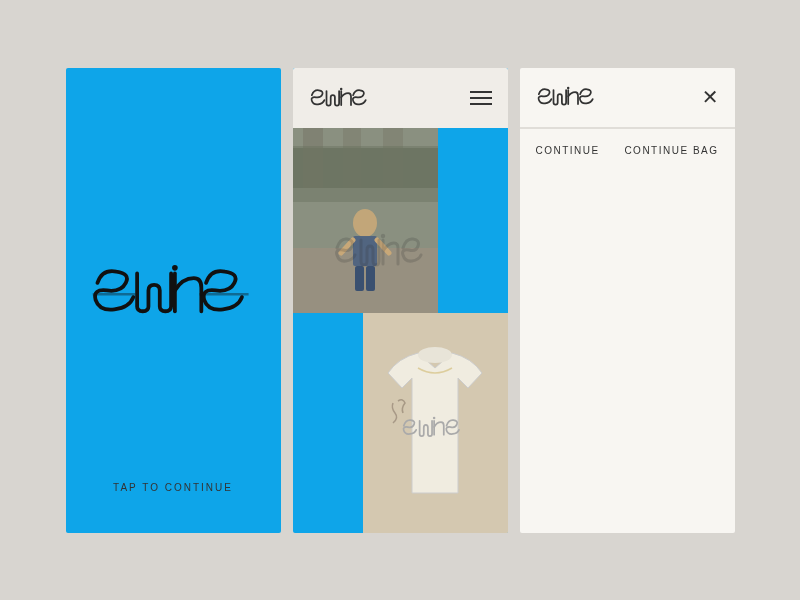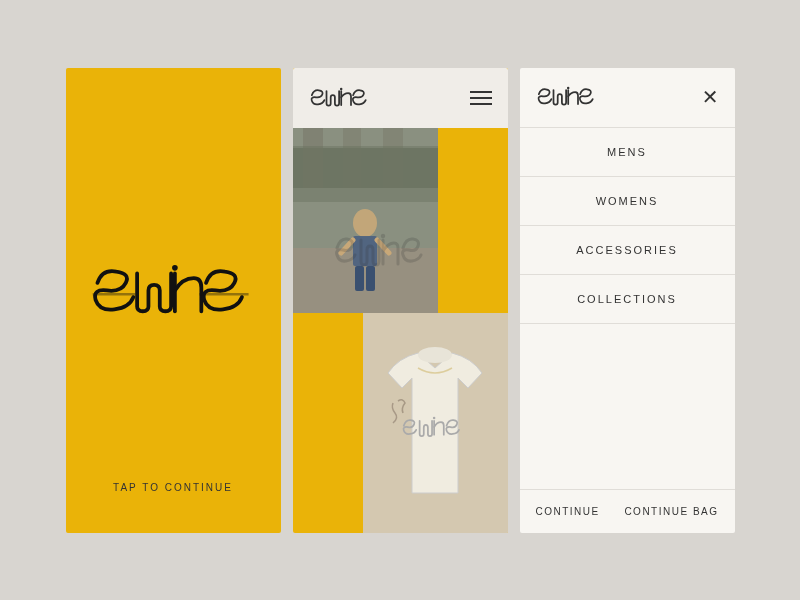--- a/index.html
+++ b/index.html
@@ -18,21 +18,21 @@
 
     .screens-container {
       display: flex;
       gap: 12px;
       align-items: flex-start;
       padding: 30px 20px;
     }
 
     
     .panel {
-      background: #eab308;
+      background: #0ea5e9;
       border-radius: 2px;
       overflow: hidden;
       position: relative;
     }
 
     .panel-splash {
       width: 215px;
       height: 465px;
       display: flex;
       flex-direction: column;
@@ -339,26 +339,20 @@
         <path d="M4,16 Q7,8 14,9 Q21,10 19,15 Q17,20 10,19 Q2,18 4,24 Q6,30 13,29 Q20,28 22,23" stroke="#333" stroke-width="2.5" fill="none" stroke-linecap="round"></path>
         <path d="M25,10 L25,28 Q25,31 28,31 Q31,31 31,28 L31,19 Q31,16 34,16 Q37,16 37,19 L37,28 Q37,31 40,31 Q43,31 43,28 L43,10" stroke="#333" stroke-width="2.5" fill="none" stroke-linecap="round"></path>
         <path d="M46,10 L46,30" stroke="#333" stroke-width="2.5" fill="none" stroke-linecap="round"></path>
         <path d="M46,19 Q50,13 56,13 Q60,13 60,18 L60,30" stroke="#333" stroke-width="2.5" fill="none" stroke-linecap="round"></path>
         <circle cx="46" cy="7" r="1.8" fill="#333"></circle>
         <path d="M63,16 Q66,8 73,9 Q80,10 78,15 Q76,20 69,19 Q61,18 63,24 Q65,30 72,29 Q79,28 81,23" stroke="#333" stroke-width="2.5" fill="none" stroke-linecap="round"></path>
       </svg>
       <div class="close-icon">✕</div>
     </div>
 
-    <div class="menu-items">
-      <div class="menu-item">MENS</div>
-      <div class="menu-item">WOMENS</div>
-      <div class="menu-item">ACCESSORIES</div>
-      <div class="menu-item">COLLECTIONS</div>
-    </div>
 
     <div class="menu-footer">
       <span class="menu-footer-item">CONTINUE</span>
       <span class="menu-footer-item">CONTINUE BAG</span>
     </div>
   </div>
 
 </div>
 
 </body></html>

